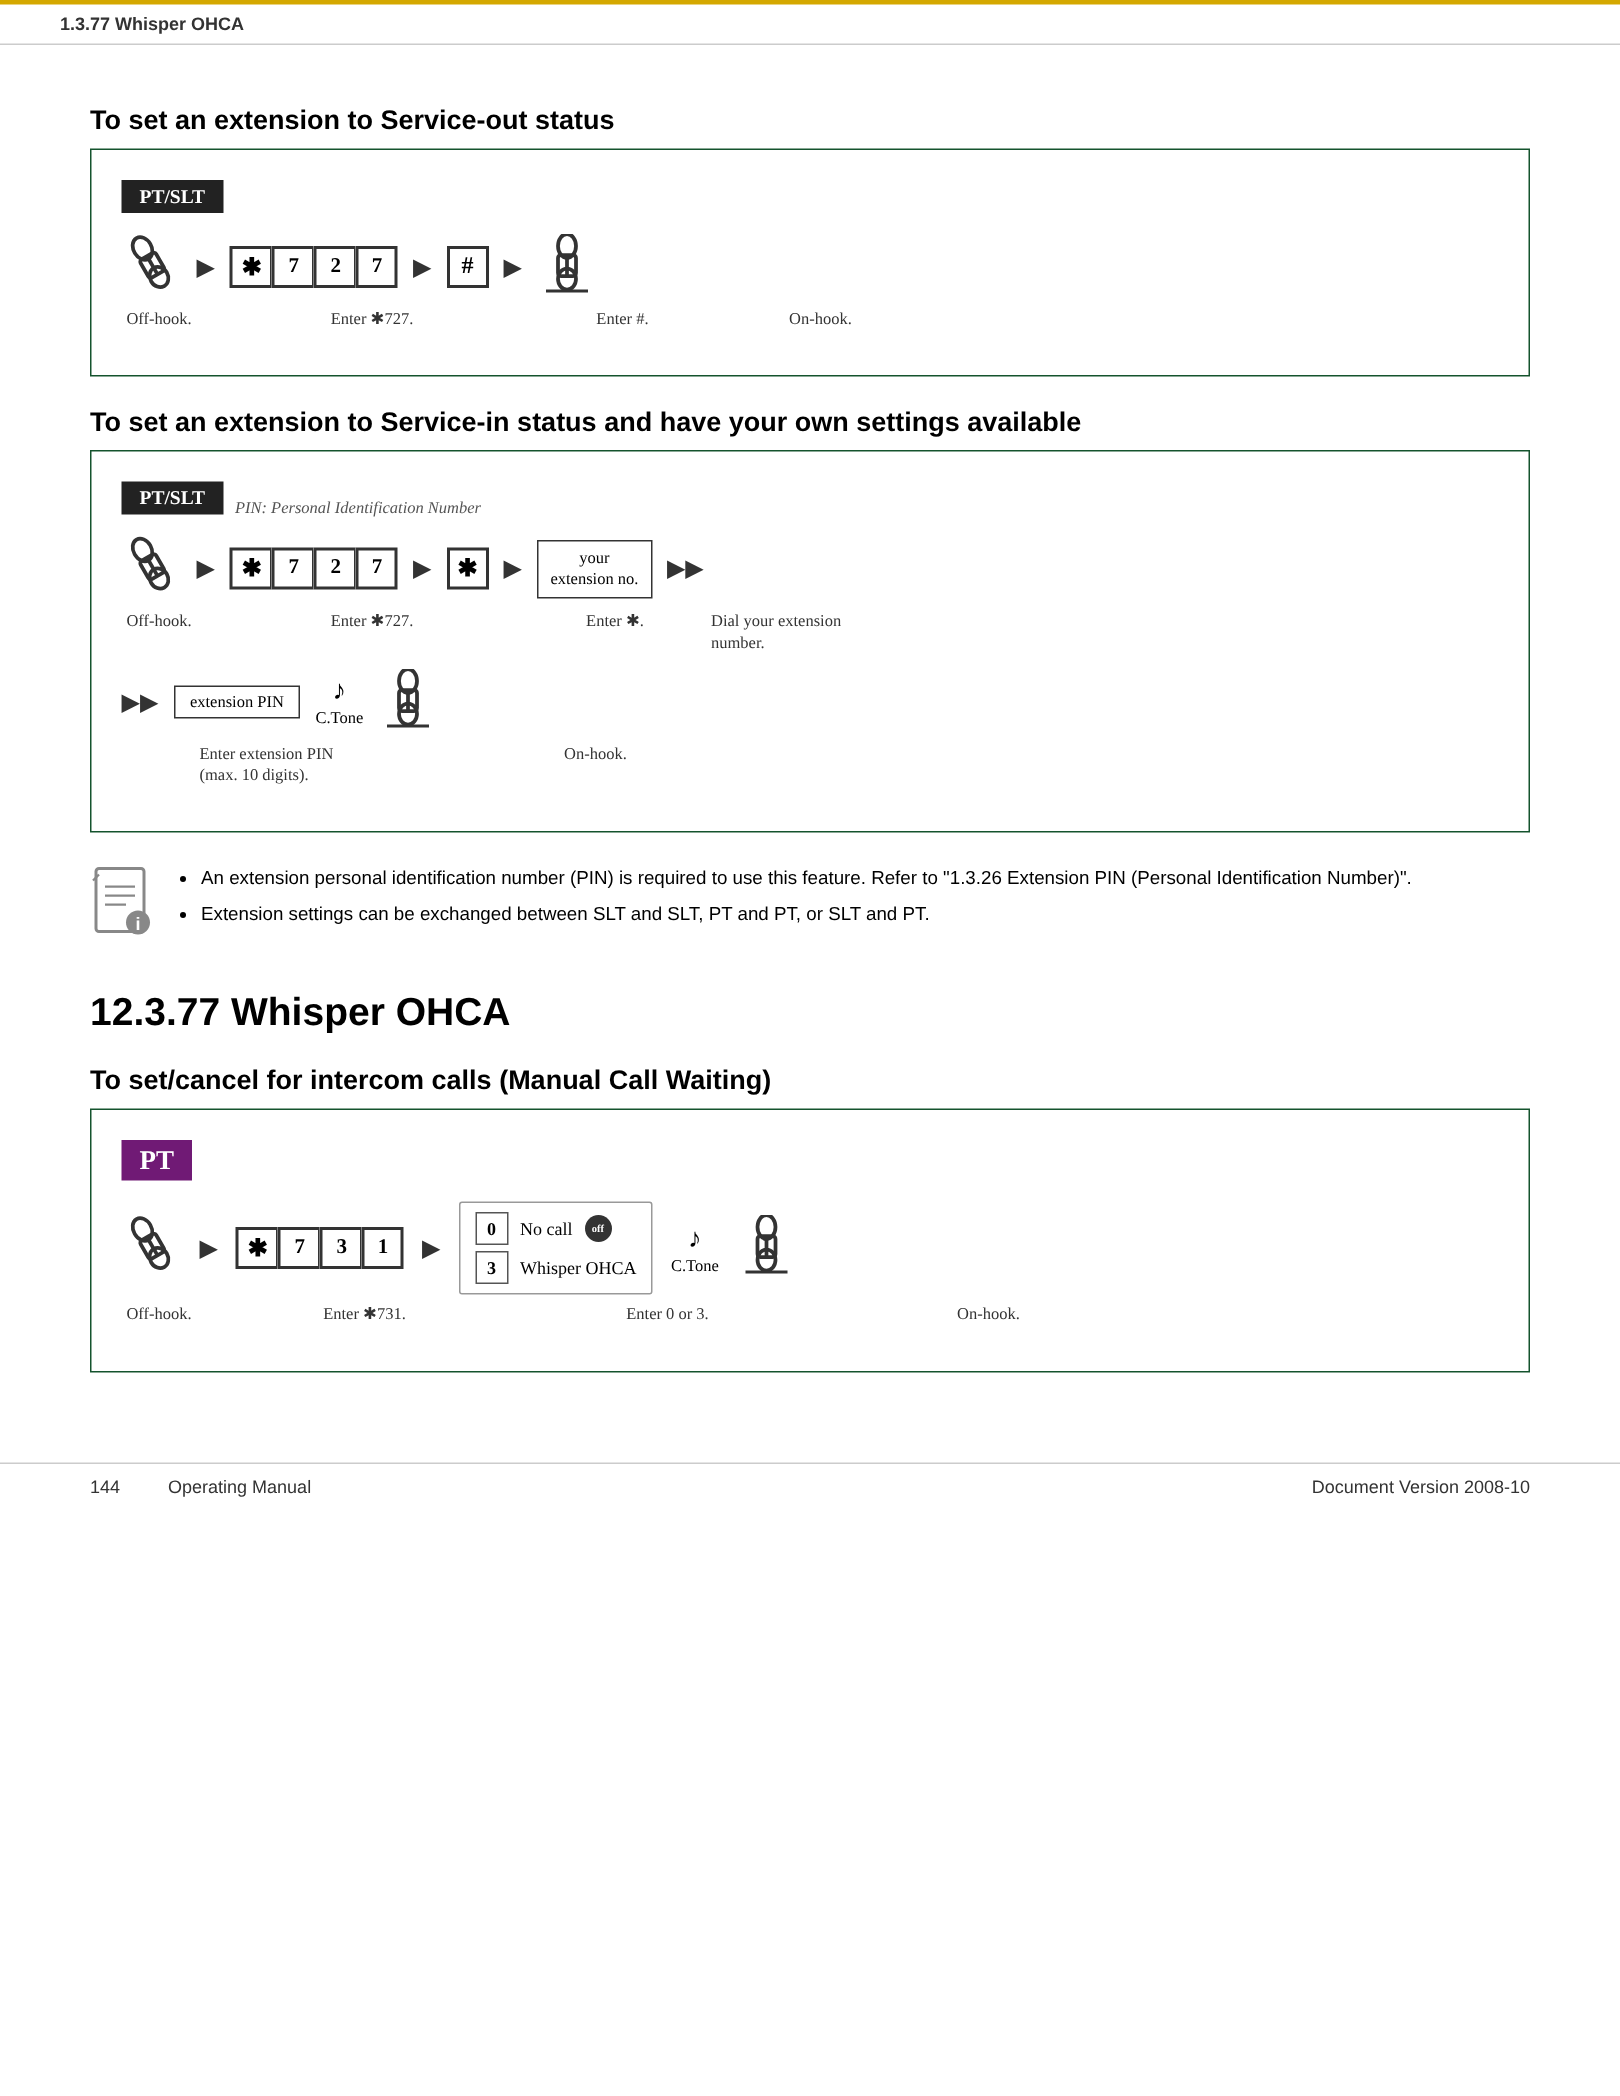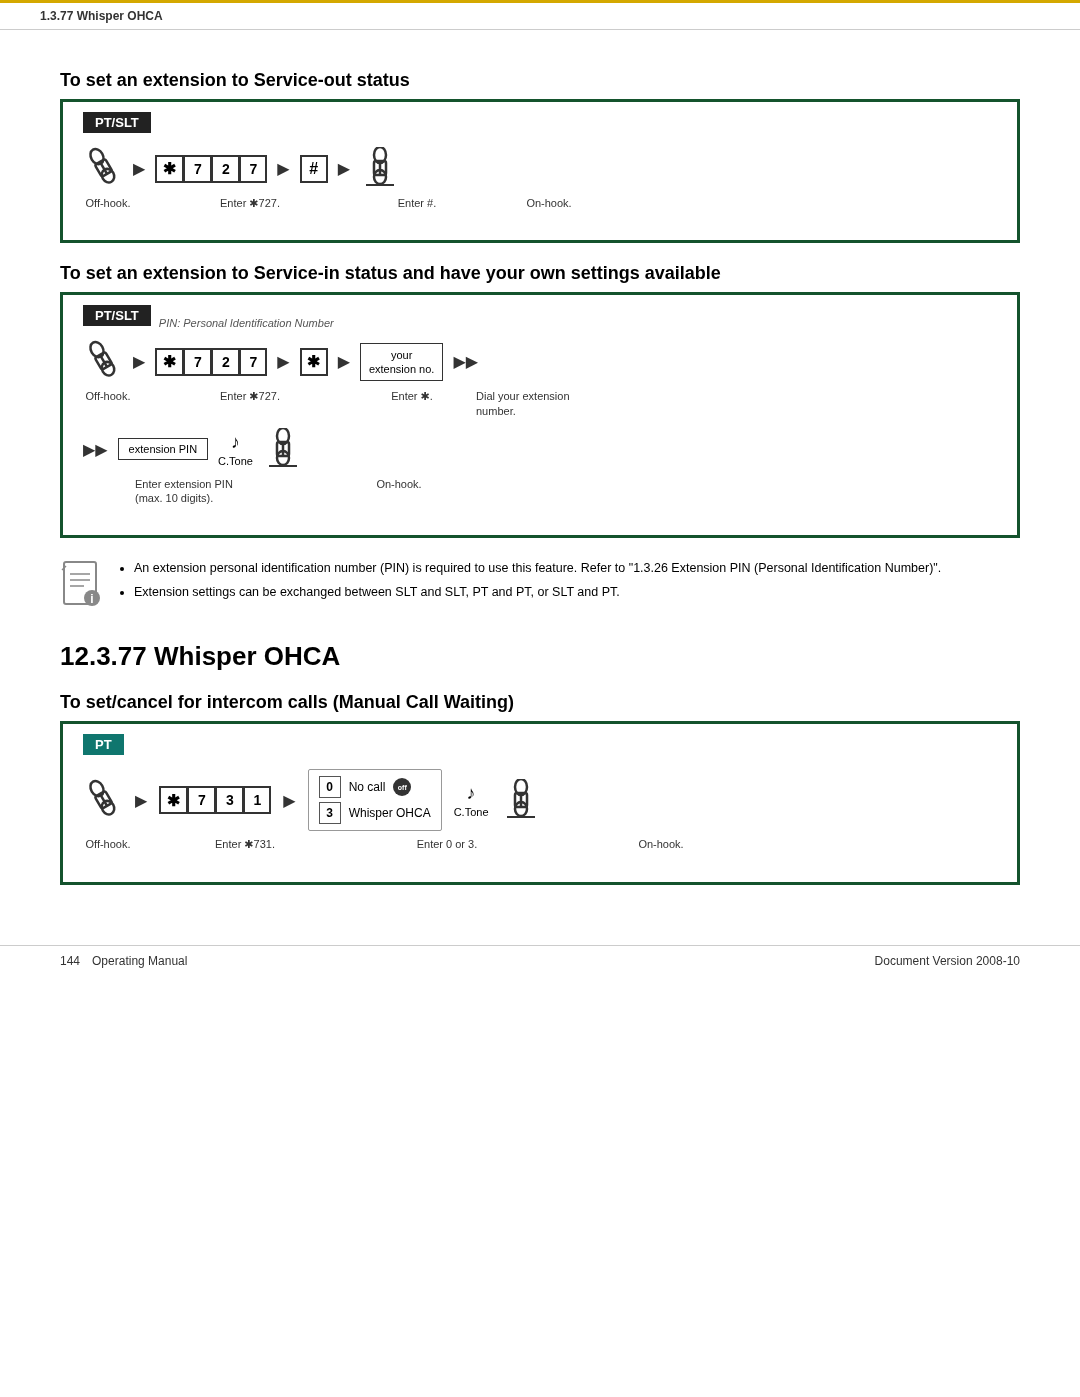--- a/index.html
+++ b/index.html
@@ -29,42 +29,43 @@
     
     .subsection-title {
       font-size: 18px;
       font-weight: bold;
       margin-bottom: 8px;
       margin-top: 20px;
     }
 
     
     .diagram-box {
-      border: 3px solid #14532d;
-      padding: 10px 20px 16px 20px;
+      border: 1px solid #14532d;
+      padding: 20px 20px 16px 20px;
       margin-bottom: 20px;
       position: relative;
+      font-family: Liberation Serif, serif;
     }
 
     .pt-slt-label {
       display: inline-block;
       background: #222;
       color: #fff;
       font-weight: bold;
       font-size: 13px;
       padding: 3px 12px;
       margin-bottom: 14px;
     }
 
     .pt-label {
       display: inline-block;
-      background: #0f766e;
+      background: #701a75;
       color: #fff;
       font-weight: bold;
-      font-size: 13px;
+      font-size: 18px;
       padding: 3px 12px;
       margin-bottom: 14px;
     }
 
     .pin-note {
       font-size: 11px;
       color: #555;
       font-style: italic;
       display: inline-block;
       margin-left: 8px;
@@ -234,21 +235,21 @@
       padding: 8px 60px;
       display: flex;
       justify-content: space-between;
       font-size: 12px;
       color: #333;
       margin-top: auto;
     }
 
     .footer-left {
       display: flex;
-      gap: 12px;
+      gap: 32px;
     }
 
     
     .choice-box {
       border: 1px solid #999;
       border-radius: 2px;
       padding: 6px 10px;
       display: inline-flex;
       flex-direction: column;
       gap: 4px;

